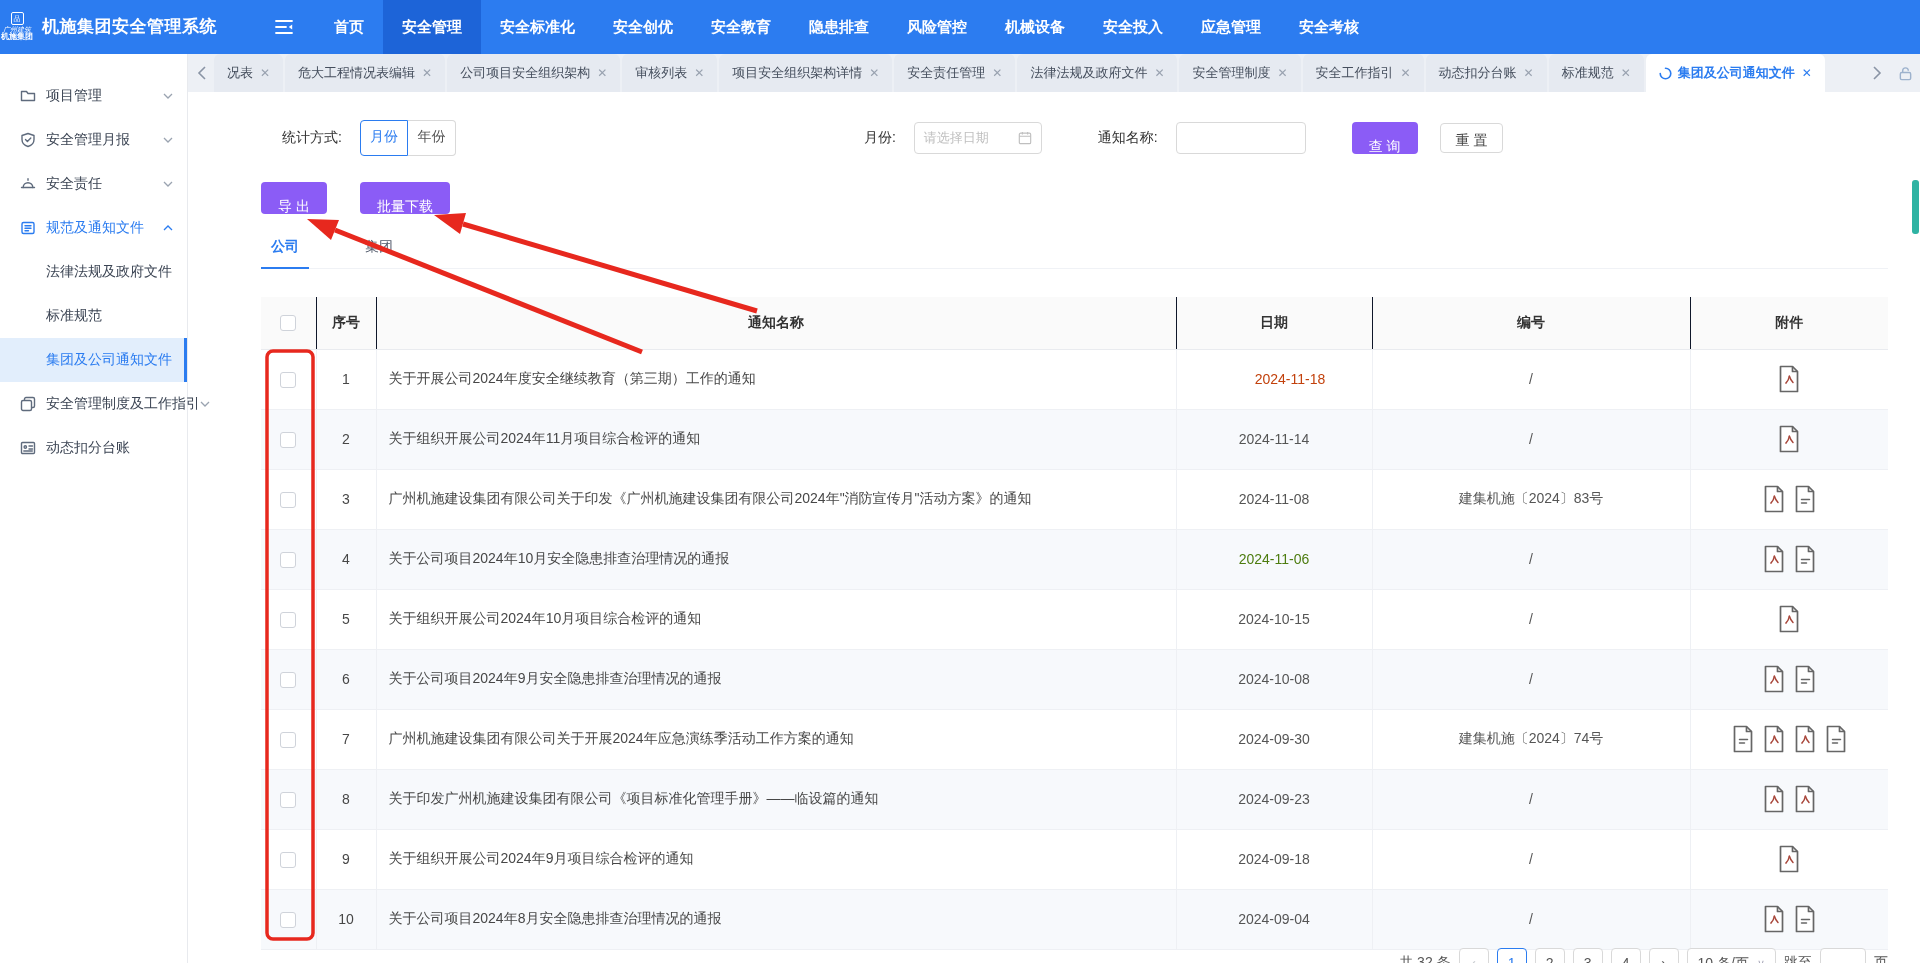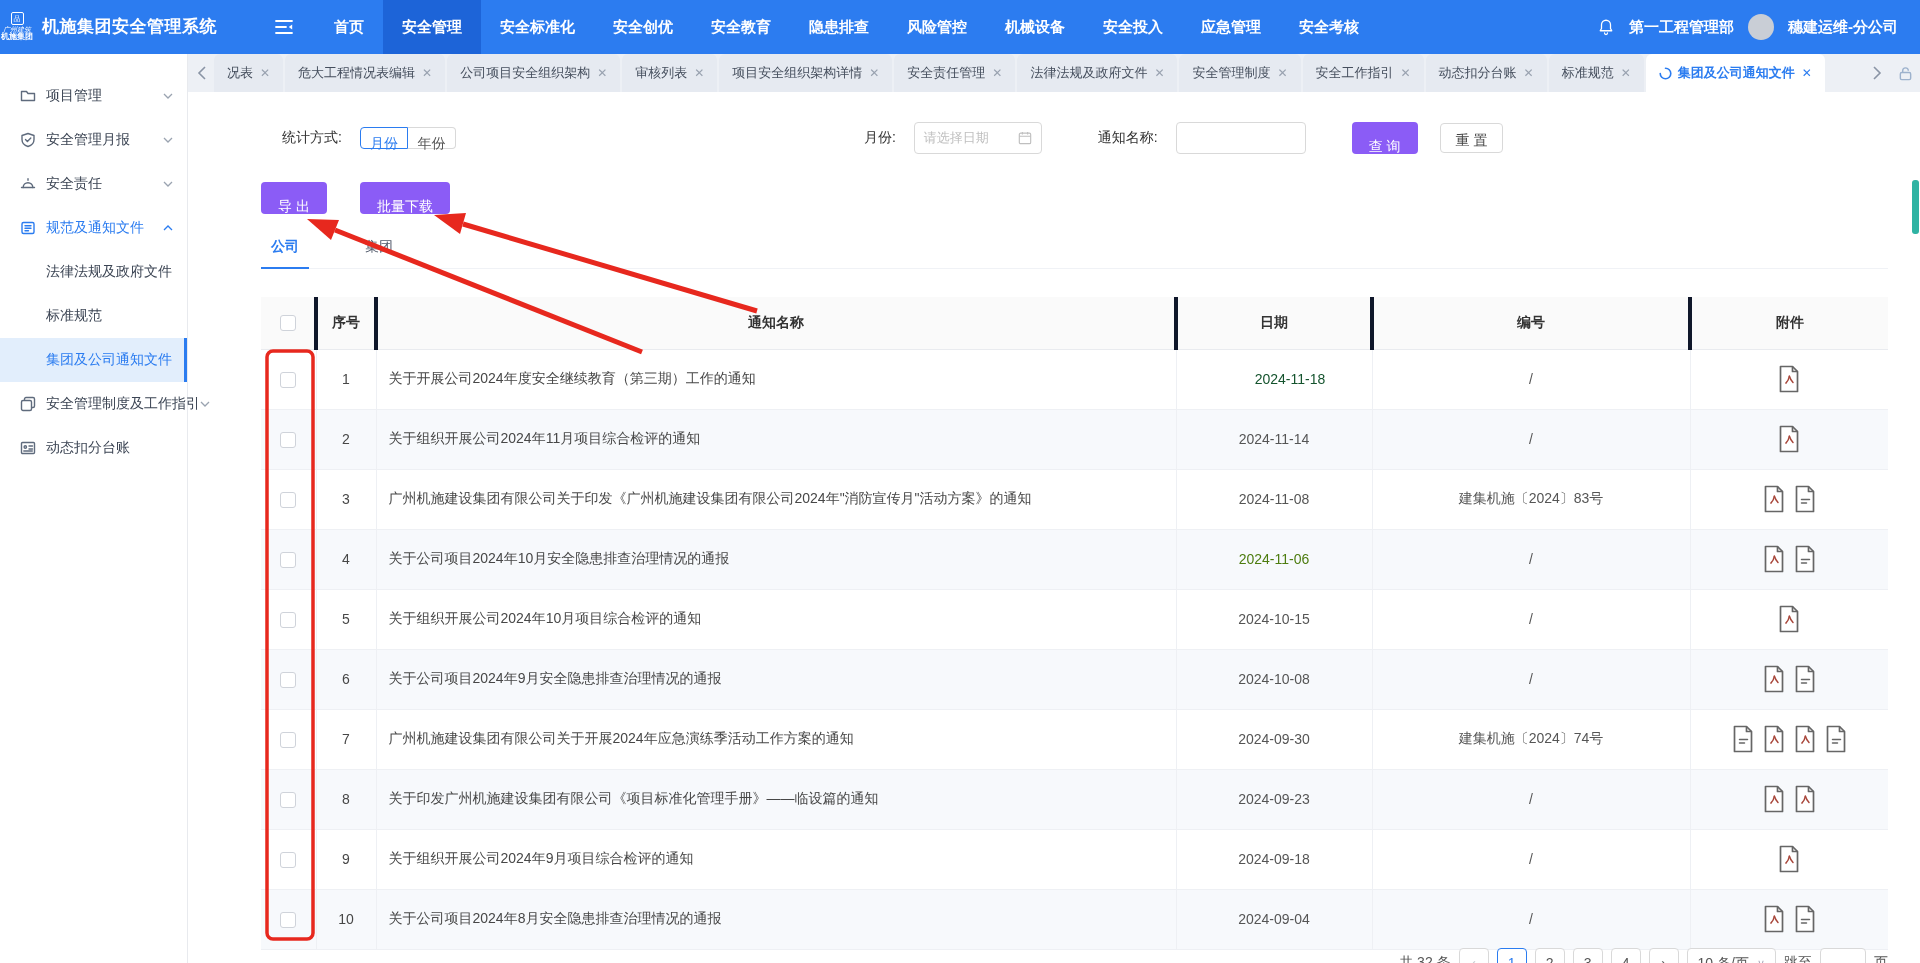--- a/index.html
+++ b/index.html
@@ -52,21 +52,21 @@
   .tab-chip.active .tab-close { color:#2b7cf0; }
   .tab-chip .spinner { margin-right:6px; display:flex; }
   .tab-lock { width:30px; display:flex; align-items:center; justify-content:center; flex:0 0 auto; cursor:pointer; }
 
   
   .main { position:absolute; top:92px; left:188px; right:0; bottom:0; background:#fff; overflow:hidden; }
 
   .filter-row { display:flex; align-items:center; margin:30px 0 0 94px; height:32px; font-size:14px; color:#333;gap:8px; }
   .f-label { font-weight:500; margin-right:10px; white-space:nowrap; }
   .segmented { display:flex; }
-  .seg-btn { width:48px; height:22px; line-height:30px; text-align:center; border:1px solid #d9d9d9;
+  .seg-btn { width:48px; height:36px; line-height:30px; text-align:center; border:1px solid #d9d9d9;
     background:#fff; color:#555; font-size:14px; cursor:pointer; }
   .seg-btn:first-child { border-radius:4px 0 0 4px; }
   .seg-btn:last-child { border-radius:0 4px 4px 0; border-left:none; }
   .seg-btn.selected { border:1px solid #2b7cf0; color:#2b7cf0; z-index:2; }
   .gap1 { margin-left:400px; } .gap2 { margin-left:48px; }
   .date-input { width:128px; height:32px; border:1px solid #d9d9d9; border-radius:4px; display:flex;
     align-items:center; padding:0 9px; color:#bfbfbf; font-size:13px; background:#fff; cursor:text; }
   .date-input .ph { flex:1; }
   .text-input { width:130px; height:32px; border:1px solid #d9d9d9; border-radius:4px; padding:0 10px;
     font-size:14px; color:#333; outline:none; background:#fff; }
@@ -79,21 +79,21 @@
 
   .scope-row { margin:24px 0 0 73px; width:1627px; display:flex; gap:46px; border-bottom:1px solid #f0f2f6; }
   .scope-tab { font-size:14px; padding:0 10px 12px 10px; color:#50596a; cursor:pointer; position:relative; }
   .scope-tab.active { color:#2b7cf0; font-weight:bold; }
   .scope-tab.active::after { content:""; position:absolute; left:0; right:0; bottom:-1px; height:2px; background:#2b7cf0; }
 
   
   .tbl-wrap { margin:28px 0 0 73px; width:1627px; }
   table { width:100%; border-collapse:collapse; table-layout:fixed; }
   th { height:52px; background:#fafafa; font-size:14px; font-weight:bold; color:#333;
-    border-bottom:1px solid #e9ebef; border-right:4px solid #0f172a; text-align:center; }
+    border-bottom:1px solid #e9ebef; border-right:1px solid #0f172a; text-align:center; }
   th:last-child, td:last-child { border-right:none; }
   td { height:60px; font-size:14px; color:#474747; border-bottom:1px solid #eef0f4;
     border-right:1px solid #eef0f4; text-align:center; }
   tr.stripe td { background:#f7f9fc; }
   td.name-cell { text-align:left; padding-left:12px; }
   .cb { display:inline-block; width:16px; height:16px; border:1px solid #cfd3da; border-radius:3px;
     background:#fff; vertical-align:middle; cursor:pointer; }
   .att-box { display:flex; justify-content:center; gap:7px; }
   .file-icon { display:flex; cursor:pointer; }
 
@@ -139,31 +139,20 @@
         <div class="nav-item">安全标准化</div>
         <div class="nav-item">安全创优</div>
         <div class="nav-item">安全教育</div>
         <div class="nav-item">隐患排查</div>
         <div class="nav-item">风险管控</div>
         <div class="nav-item">机械设备</div>
         <div class="nav-item">安全投入</div>
         <div class="nav-item">应急管理</div>
         <div class="nav-item">安全考核</div>
       </nav>
-    <div class="header-right">
-      <span style="display:flex;cursor:pointer;">
-        <svg width="18" height="18" viewBox="0 0 24 24" fill="none" stroke="#fff" stroke-width="1.7" stroke-linejoin="round">
-            <path d="M12 3c-3.3 0-6 2.7-6 6v5l-1.7 3h15.4L18 14V9c0-3.3-2.7-6-6-6z"></path>
-            <path d="M10 20a2 2 0 0 0 4 0" stroke-linecap="round"></path>
-          </svg>
-      </span>
-      <span class="dept">第一工程管理部</span>
-      <span class="avatar"></span>
-      <span class="user">穗建运维-分公司</span>
-    </div>
   </header>
 
   <aside class="sidebar" id="sidebar">
       <div class="menu-item">
         <span class="mi-icon">
           <svg width="16" height="16" viewBox="0 0 16 16" fill="none" stroke="currentColor" stroke-width="1.4" stroke-linejoin="round">
             <path d="M1.5 3.5h5l1.5 2h6.5v7h-13z"></path>
           </svg>
         </span>
         <span class="mi-label">项目管理</span>
@@ -369,21 +358,21 @@
             <th>日期</th>
             <th>编号</th>
             <th>附件</th>
           </tr>
         </thead>
         <tbody id="table-body">
             <tr class="">
               <td><span class="cb"></span></td>
               <td>1</td>
               <td class="name-cell">关于开展公司2024年度安全继续教育（第三期）工作的通知</td>
-              <td style="color:#14532d;padding-left:32px;">2024-11-18</td>
+              <td style="color:#c2410c;padding-left:32px;">2024-11-18</td>
               <td style="color:#555;">/</td>
               <td>
                 <span class="att-box">
                   <span class="file-icon">
                     <svg width="24" height="28" viewBox="0 0 24 28">
                       <path d="M3.5 1.5h12l5 5v20h-17z" fill="#fff" stroke="#666" stroke-width="1.7" stroke-linejoin="round"></path>
                       <path d="M15.5 1.5v5h5" fill="none" stroke="#666" stroke-width="1.7" stroke-linejoin="round"></path>
                       <path d="M12.4 11.2c-.5 3-1.7 5.2-3.5 6.9" fill="none" stroke="#a8463a" stroke-width="1.5" stroke-linecap="round"></path>
                       <path d="M12.4 11.2c.8 2.6 2 4.5 3.6 6.2" fill="none" stroke="#a8463a" stroke-width="1.5" stroke-linecap="round"></path>
                     </svg>

